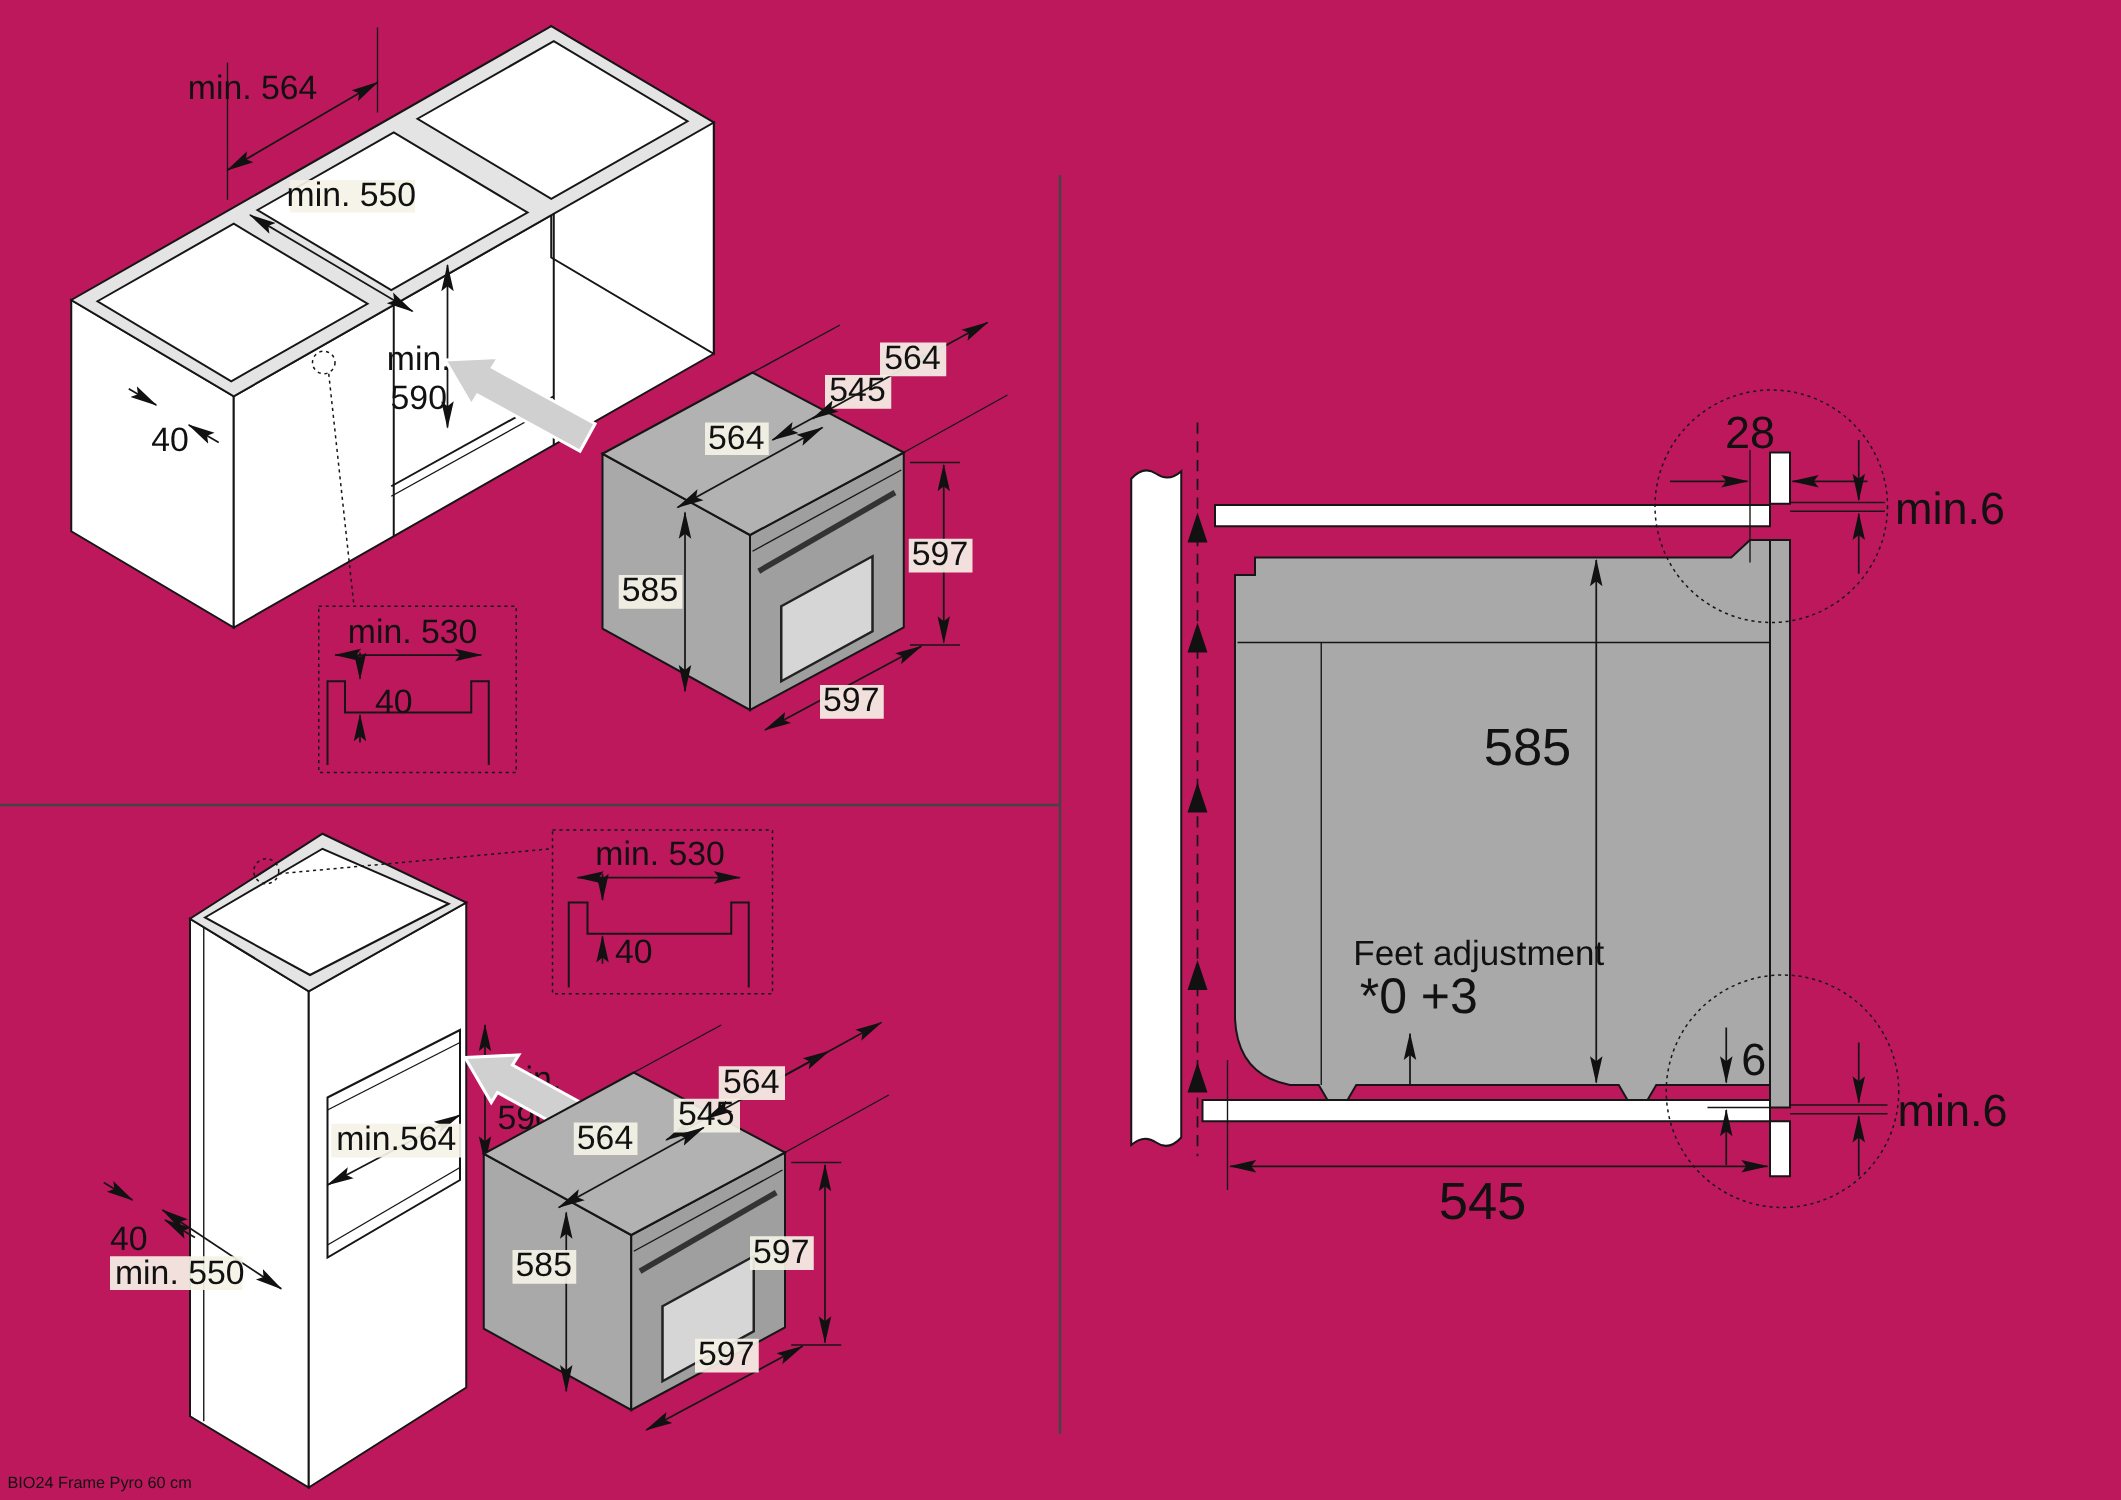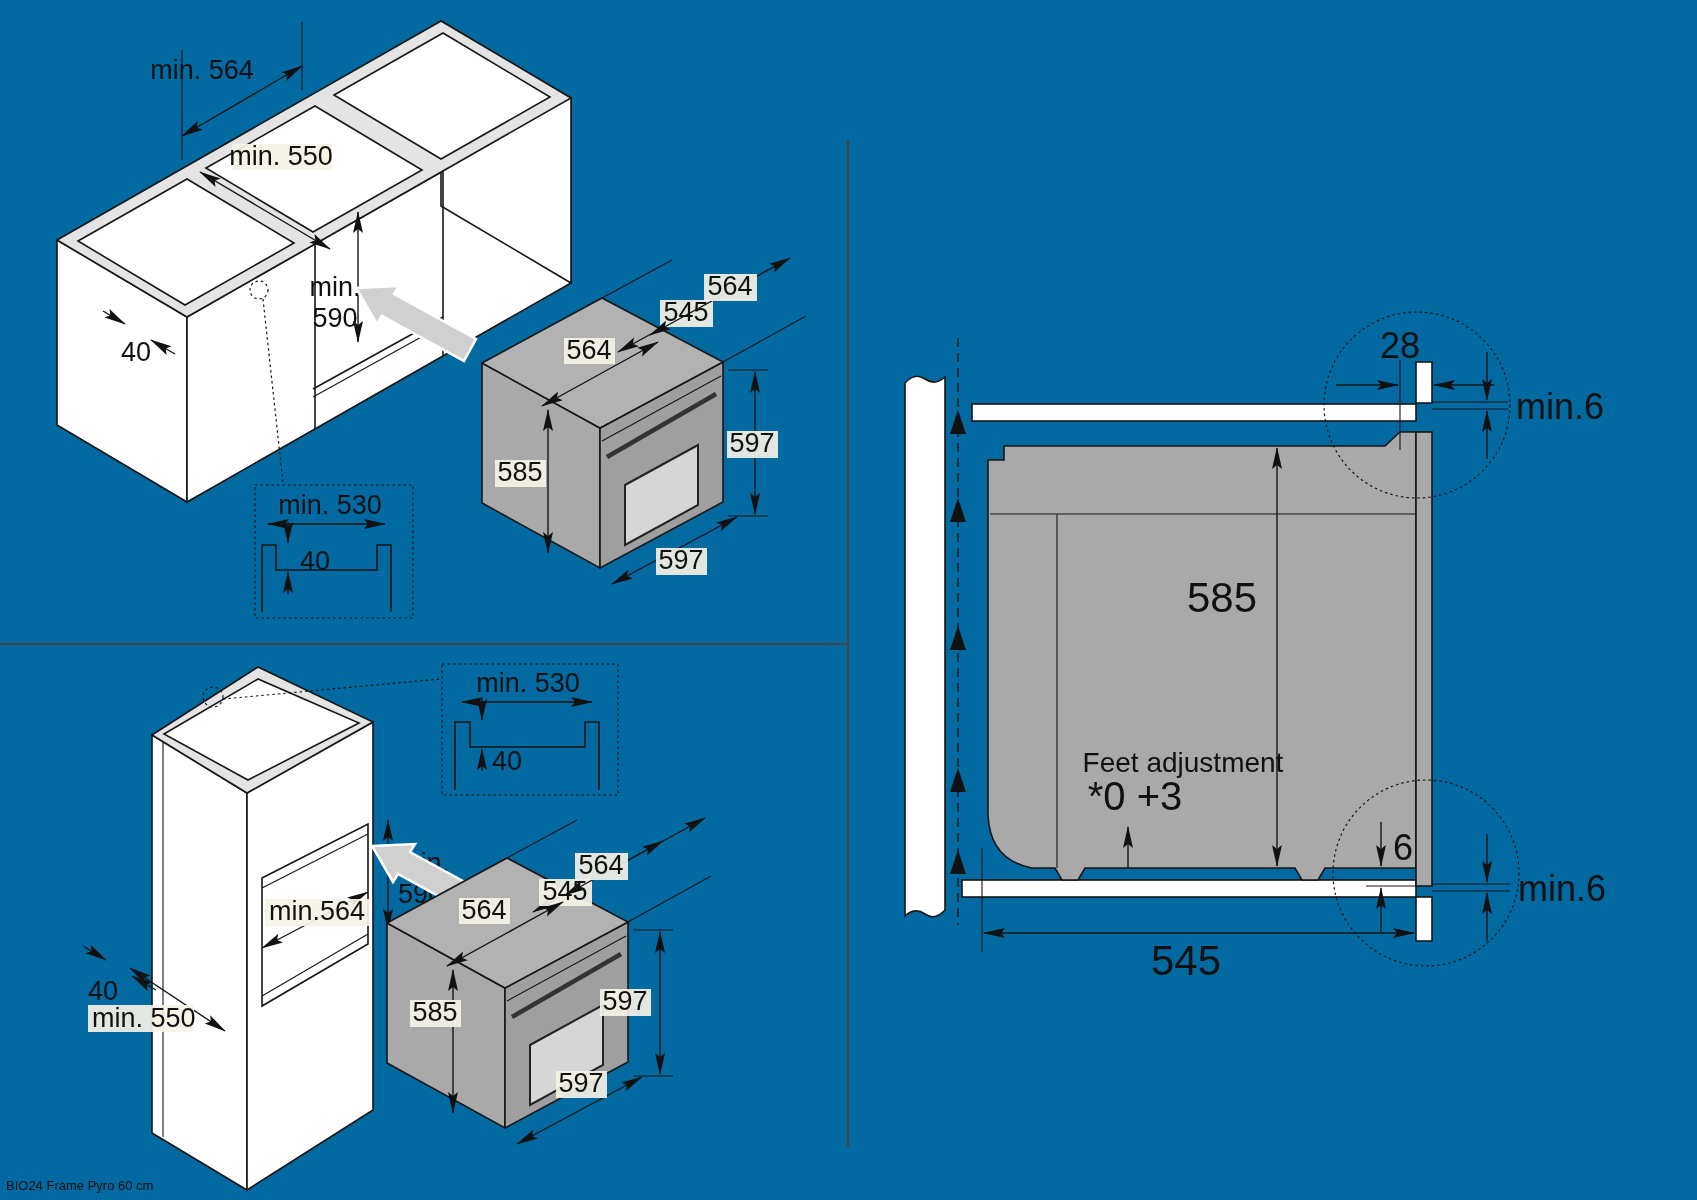--- a/index.html
+++ b/index.html
@@ -1,16 +1,16 @@
 <!DOCTYPE html>
 <html><head>
 <meta charset="utf-8">
 <style>
   html,body{margin:0;padding:0;background:#ffffff;}
-  #stage{position:relative;width:1697px;height:1200px;background:#0369a1;overflow:hidden;}
+  #stage{position:relative;width:1697px;height:1200px;background:#be185d;overflow:hidden;}
   svg{position:absolute;left:0;top:0;}
   text{font-family:"Liberation Sans","DejaVu Sans",sans-serif;fill:#111;}
   .f27{font-size:27px;} .f42{font-size:42px;} .f36{font-size:36px;}
   .f28{font-size:28px;} .f40{font-size:40px;} .f13{font-size:13px;}
   .mid{text-anchor:middle;}
   .ln{stroke:#161616;stroke-width:1.6;fill:none;}
   .lnthin{stroke:#161616;stroke-width:1.1;fill:none;}
   .white{fill:#ffffff;stroke:#161616;stroke-width:1.6;}
   .band{fill:#e4e4e4;stroke:#161616;stroke-width:1.6;}
   .dash{stroke:#161616;stroke-width:1.4;fill:none;stroke-dasharray:9 6;}

